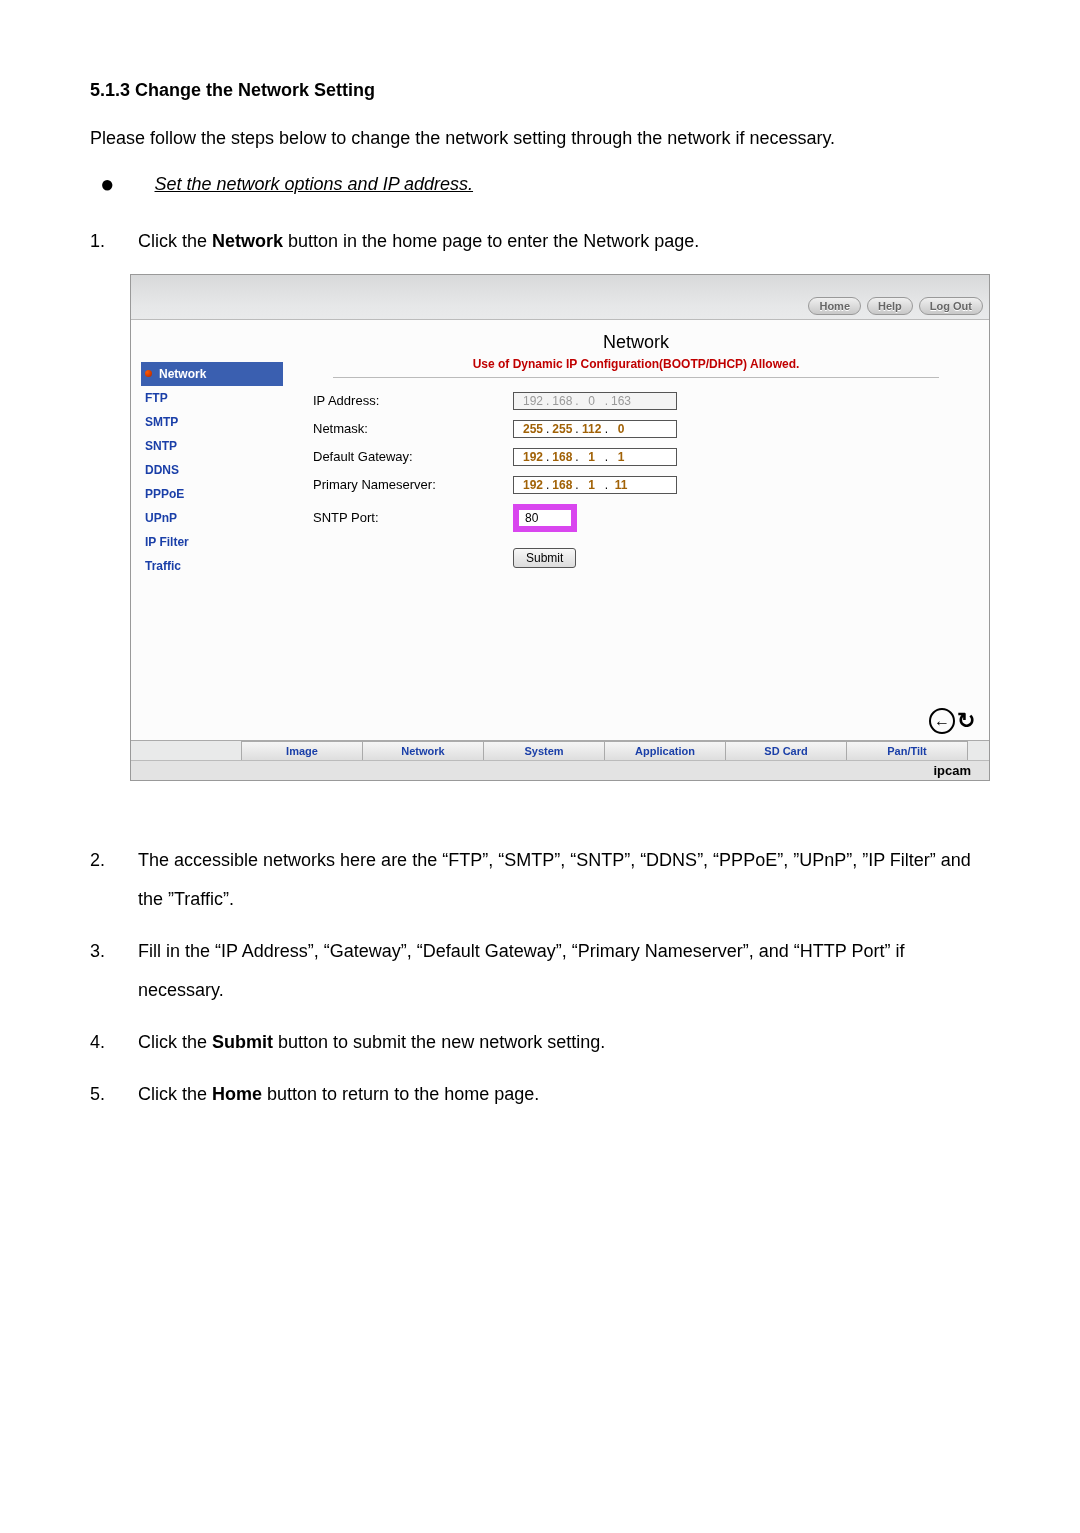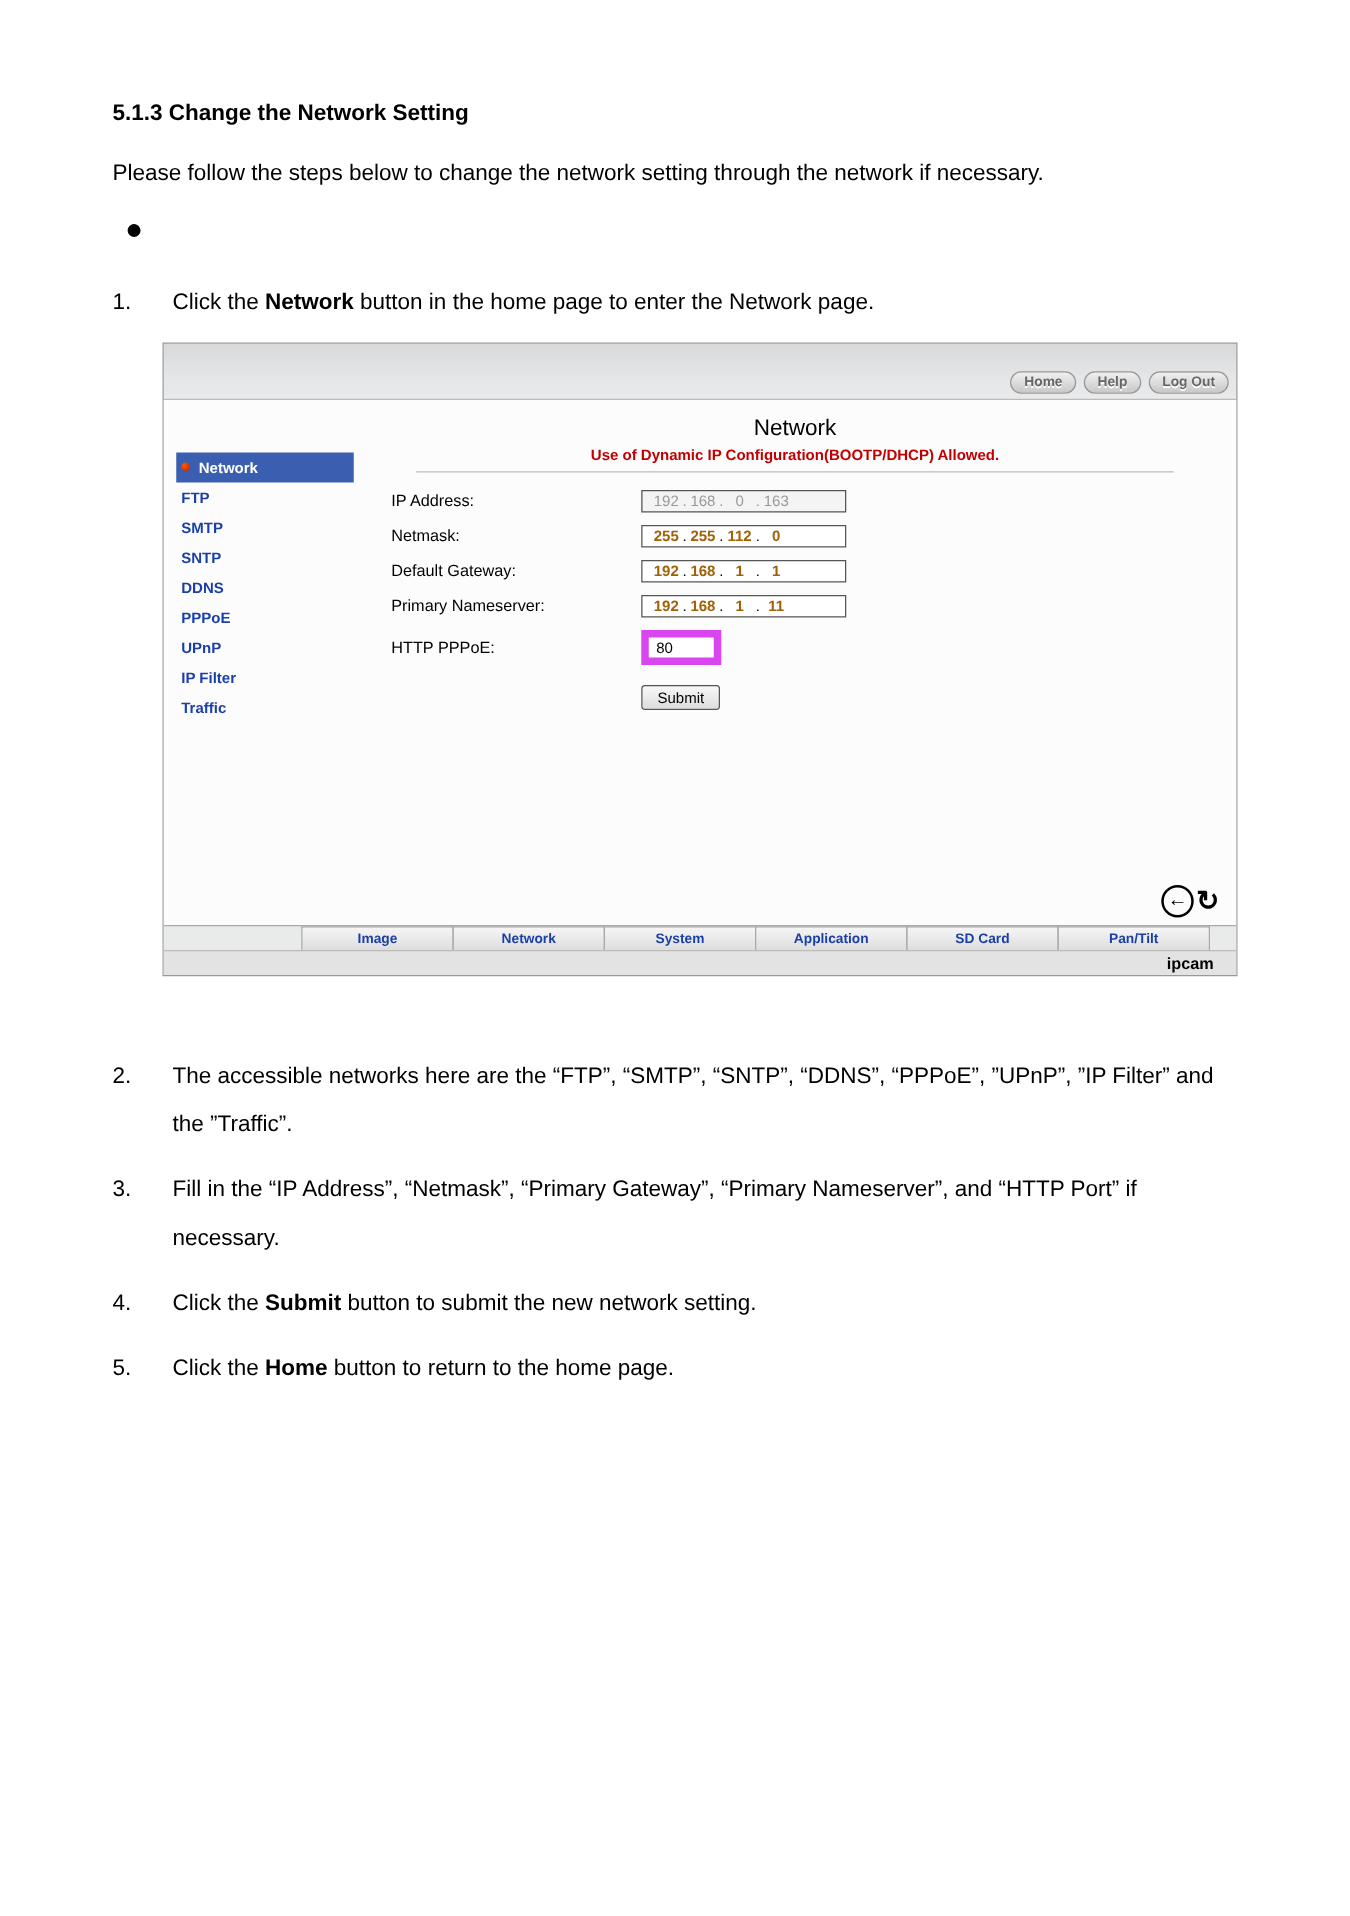--- a/index.html
+++ b/index.html
@@ -228,20 +228,21 @@
 <body>
 
 <div class="page">
 
   <div class="section-heading">5.1.3  Change the Network Setting</div>
 
   <div class="body-text">Please follow the steps below to change the network setting through the network if necessary.</div>
 
   <div class="bullet-row">
     <span class="bullet-dot">●</span>
+    <span class="bullet-text">Set the network options and IP address.</span>
   </div>
 
   <div class="num-row">
     <div class="num">1.</div>
     <div class="txt">
       <span>Click the </span><b>Network</b><span> button in the home page to enter the Network page.</span>
     </div>
   </div>
 
   <div class="shot-wrap">
@@ -303,21 +304,21 @@
             <div class="form-label">Primary Nameserver:</div>
             <div class="ip-field">
               <span class="oct bold">192</span>.
               <span class="oct bold">168</span>.
               <span class="oct bold">1</span>.
               <span class="oct bold">11</span>
             </div>
           </div>
 
           <div class="form-row">
-            <div class="form-label">HTTP PPPoE:</div>
+            <div class="form-label">SNTP Port:</div>
             <div class="port-field">80</div>
           </div>
 
           <button class="submit-btn">Submit</button>
 
           <div class="corner-icons">
             <span class="ci-back">←</span>
             <span class="ci-refresh">↻</span>
           </div>
         </div>
@@ -337,21 +338,21 @@
 
   <div style="height:30px"></div>
 
   <div class="num-row">
     <div class="num">2.</div>
     <div class="txt">The accessible networks here are the “FTP”, “SMTP”, “SNTP”, “DDNS”, “PPPoE”, ”UPnP”, ”IP Filter” and the ”Traffic”.</div>
   </div>
 
   <div class="num-row">
     <div class="num">3.</div>
-    <div class="txt">Fill in the “IP Address”, “Netmask”, “Primary Gateway”, “Primary Nameserver”, and “HTTP Port” if necessary.</div>
+    <div class="txt">Fill in the “IP Address”, “Gateway”, “Default Gateway”, “Primary Nameserver”, and “HTTP Port” if necessary.</div>
   </div>
 
   <div class="num-row">
     <div class="num">4.</div>
     <div class="txt">
       <span>Click the </span><b>Submit</b><span> button to submit the new network setting.</span>
     </div>
   </div>
 
   <div class="num-row">

